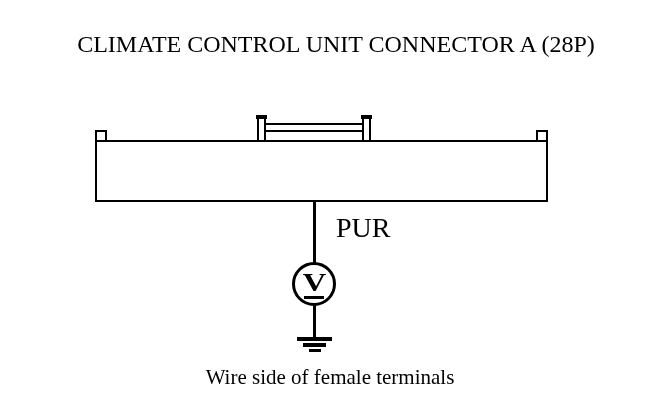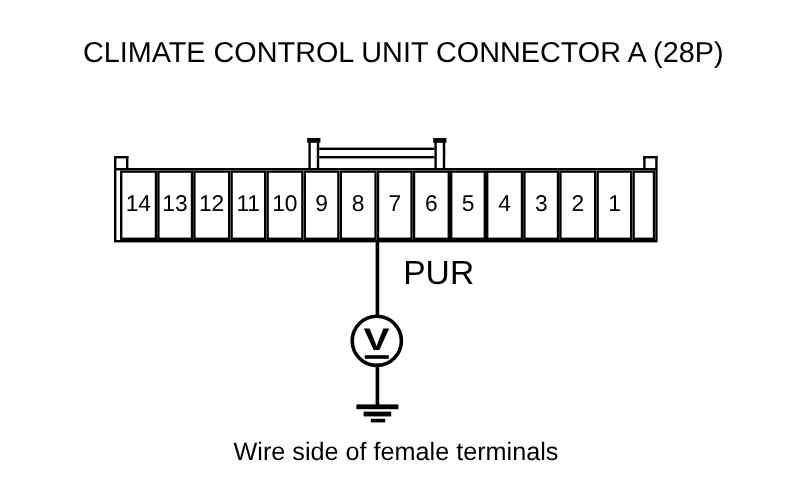--- a/index.html
+++ b/index.html
@@ -1,18 +1,18 @@
 <!DOCTYPE html>
 <html><head>
 <meta charset="utf-8">
 <style>
   html, body { margin:0; padding:0; background:#fff; }
   .page {
     position:relative; width:672px; height:400px; background:#ffffff;
-    font-family:Liberation Sans, sans-serif; color:#000; overflow:hidden;
+    font-family:Liberation Serif, serif; color:#000; overflow:hidden;
   }
   .title {
     position:absolute; top:31px; left:0; width:100%;
     text-align:center; font-size:24px; white-space:nowrap;
   }
   
   .latch-bar {
     position:absolute; left:261px; top:123px; width:110px; height:9px;
     border:2px solid #000; background:#fff; box-sizing:border-box;
   }
@@ -76,37 +76,20 @@
 
   <div class="title">CLIMATE CONTROL UNIT CONNECTOR A (28P)</div>
 
   <div class="latch-bar"></div>
   <div class="latch-post left"></div>
   <div class="latch-post right"></div>
   <div class="notch left"></div>
   <div class="notch right"></div>
 
   <div class="conn-body">
-    <div class="pin-row top">
-        <div class="cell">14</div>
-        <div class="cell">13</div>
-        <div class="cell">12</div>
-        <div class="cell">11</div>
-        <div class="cell">10</div>
-        <div class="cell">9</div>
-        <div class="cell">8</div>
-        <div class="cell">7</div>
-        <div class="cell">6</div>
-        <div class="cell">5</div>
-        <div class="cell">4</div>
-        <div class="cell">3</div>
-        <div class="cell">2</div>
-        <div class="cell">1</div>
-        <div class="cell empty"></div>
-      </div>
   </div>
 
   <div class="wire"></div>
   <div class="wire-label">PUR</div>
 
   <div class="voltmeter">
     <span class="volt-letter">V</span>
     <div class="volt-underline"></div>
   </div>
 

